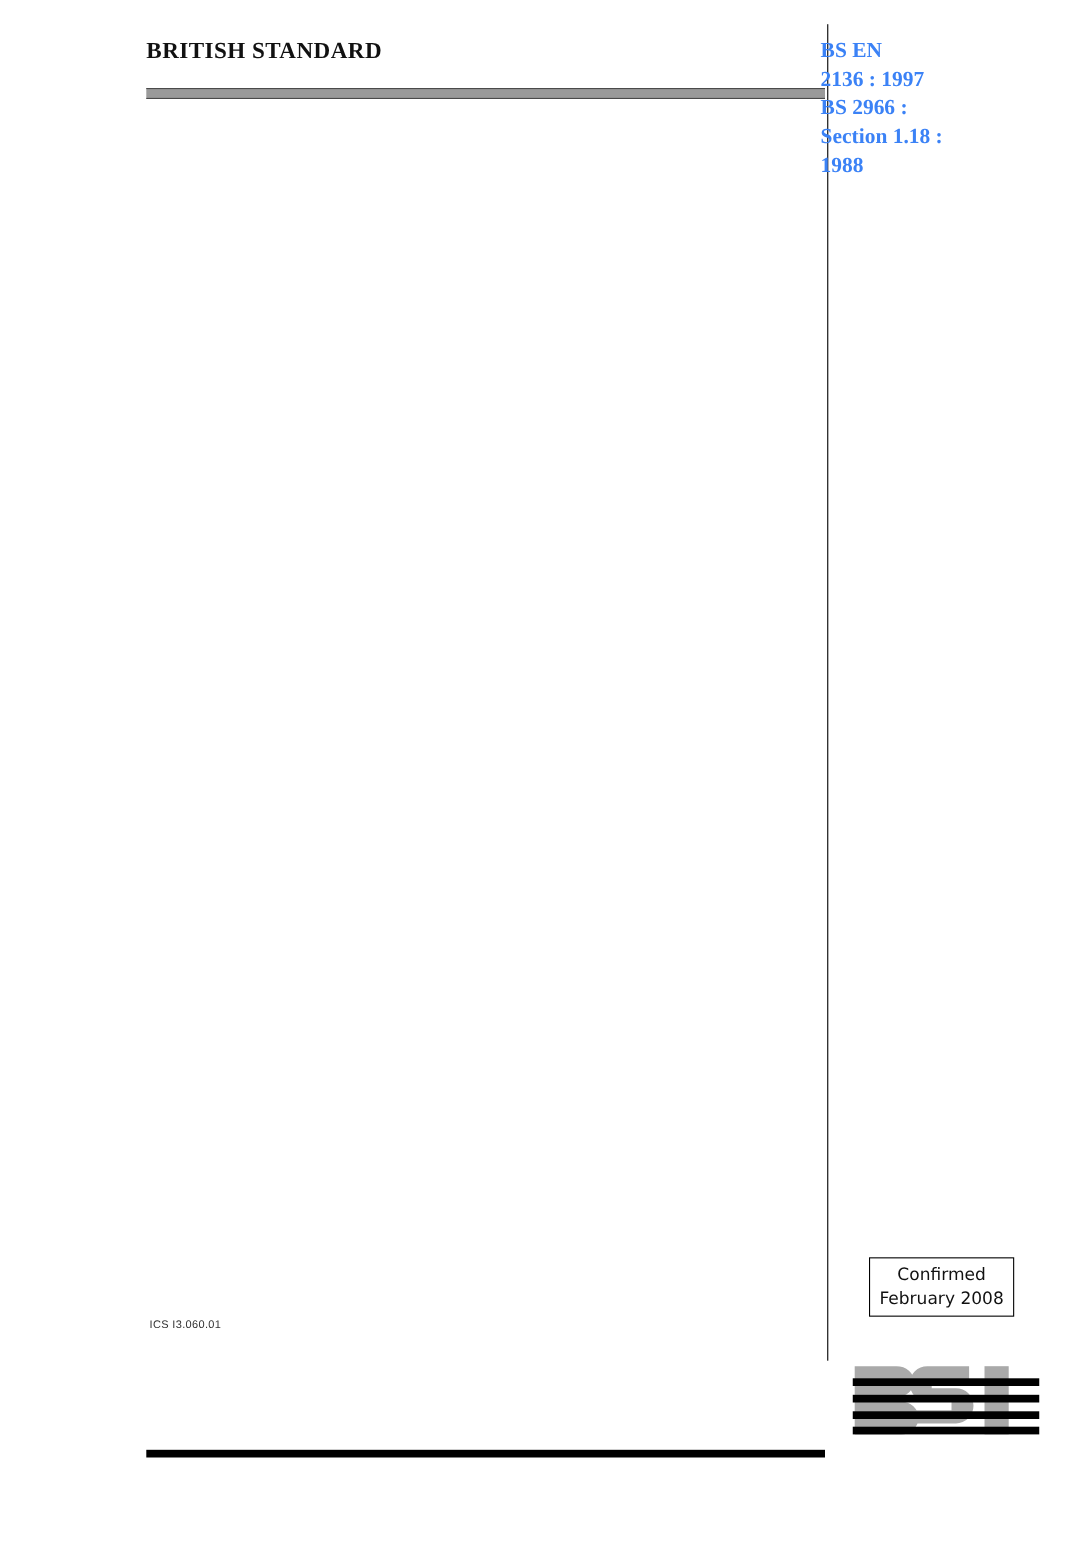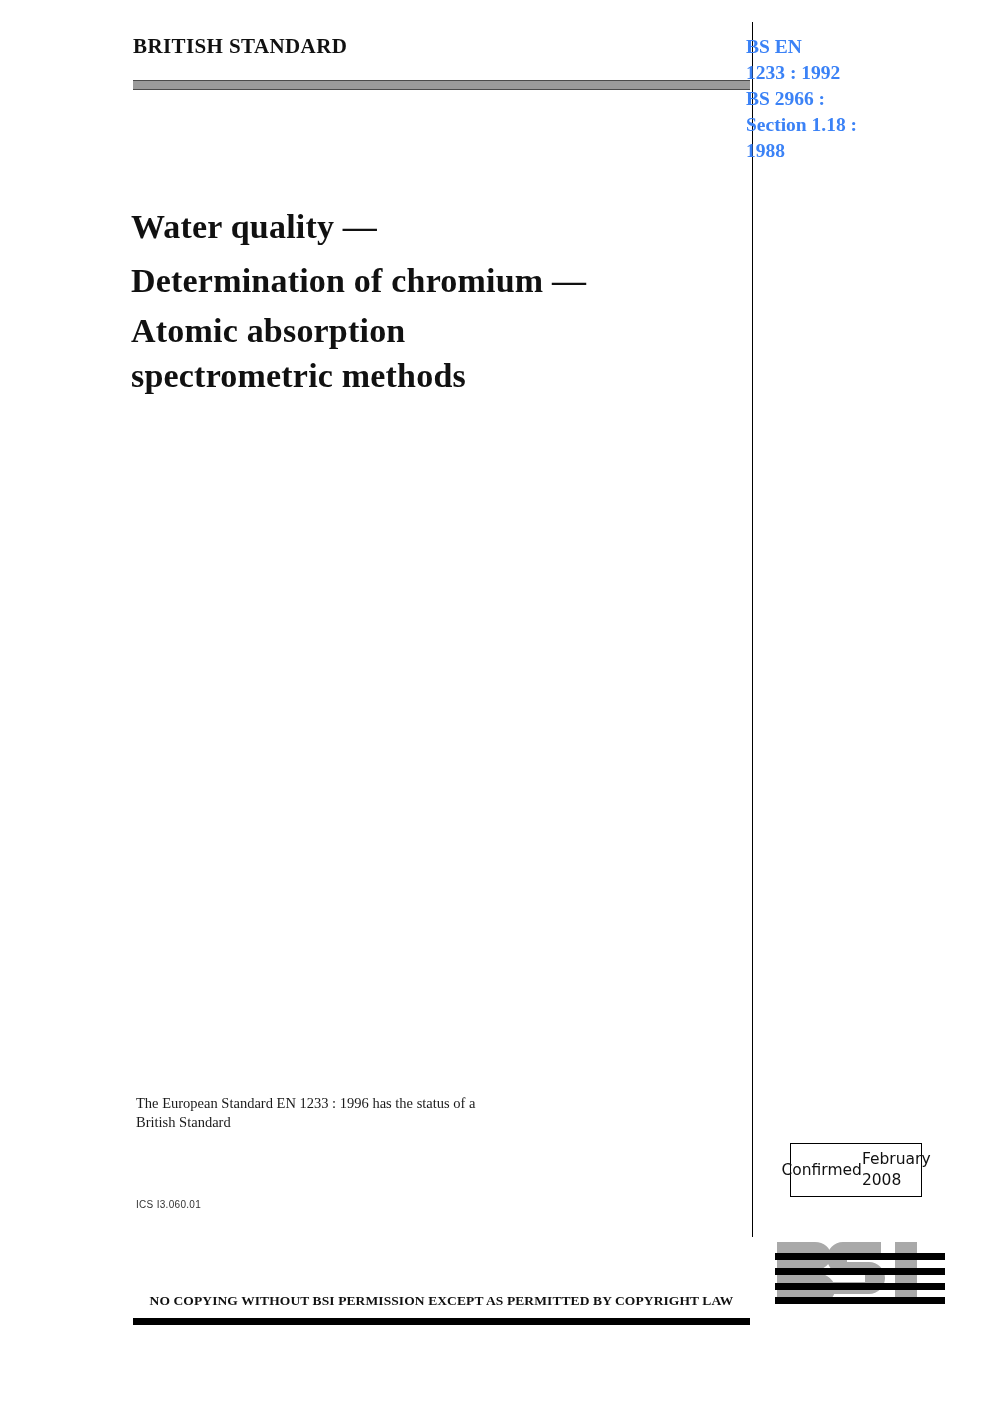--- a/index.html
+++ b/index.html
@@ -112,21 +112,21 @@
   
   .confirmed-box {
     position: absolute;
     left: 790px;
     top: 1143px;
     width: 132px;
     height: 54px;
     border: 1.5px solid #000;
     box-sizing: border-box;
     display: flex;
-    flex-direction: row;
+    flex-direction: column;
     align-items: center;
     justify-content: center;
     font-family: "DejaVu Sans", sans-serif;
     font-size: 15.5px;
     line-height: 21px;
     color: #111;
   }
 
   
   .bsi-logo {
@@ -165,37 +165,27 @@
 <div class="page">
 
   <div class="header-label">BRITISH STANDARD</div>
 
   <div class="header-rule"></div>
 
   <div class="v-divider"></div>
 
   <div class="ref-block">
     <div>BS EN</div>
-    <div>1233 : 1992</div>
+    <div>2136 : 1997</div>
     <div>BS 2966 :</div>
     <div>Section 1.18 :</div>
     <div>1988</div>
   </div>
 
-  <div class="title-block">
-    <div class="title-line">Water quality —</div>
-    <div class="title-line">Determination of chromium —</div>
-    <div class="title-line tight">Atomic absorption</div>
-    <div class="title-line tight">spectrometric methods</div>
-  </div>
-
-  <div class="status-note">
-    <div>The European Standard EN 1233 : 1996 has the status of a</div>
-    <div>British  Standard</div>
-  </div>
+
 
   <div class="ics-code">ICS I3.060.01</div>
 
   <div class="confirmed-box">
     <span>Confirmed</span>
     <span>February 2008</span>
   </div>
 
   <div class="bsi-logo">
     <svg width="170" height="66" viewBox="0 0 170 66" xmlns="http://www.w3.org/2000/svg" aria-hidden="true">
@@ -213,17 +203,16 @@
 
       <g fill="#000000">
         <rect x="0" y="13" width="170" height="7"></rect>
         <rect x="0" y="28" width="170" height="7"></rect>
         <rect x="0" y="43" width="170" height="7"></rect>
         <rect x="0" y="57" width="170" height="7"></rect>
       </g>
     </svg>
   </div>
 
-  <div class="footer-text">NO COPYING WITHOUT BSI PERMISSION EXCEPT AS PERMITTED BY COPYRIGHT LAW</div>
 
   <div class="footer-rule"></div>
 
 </div>
 
 </body></html>

